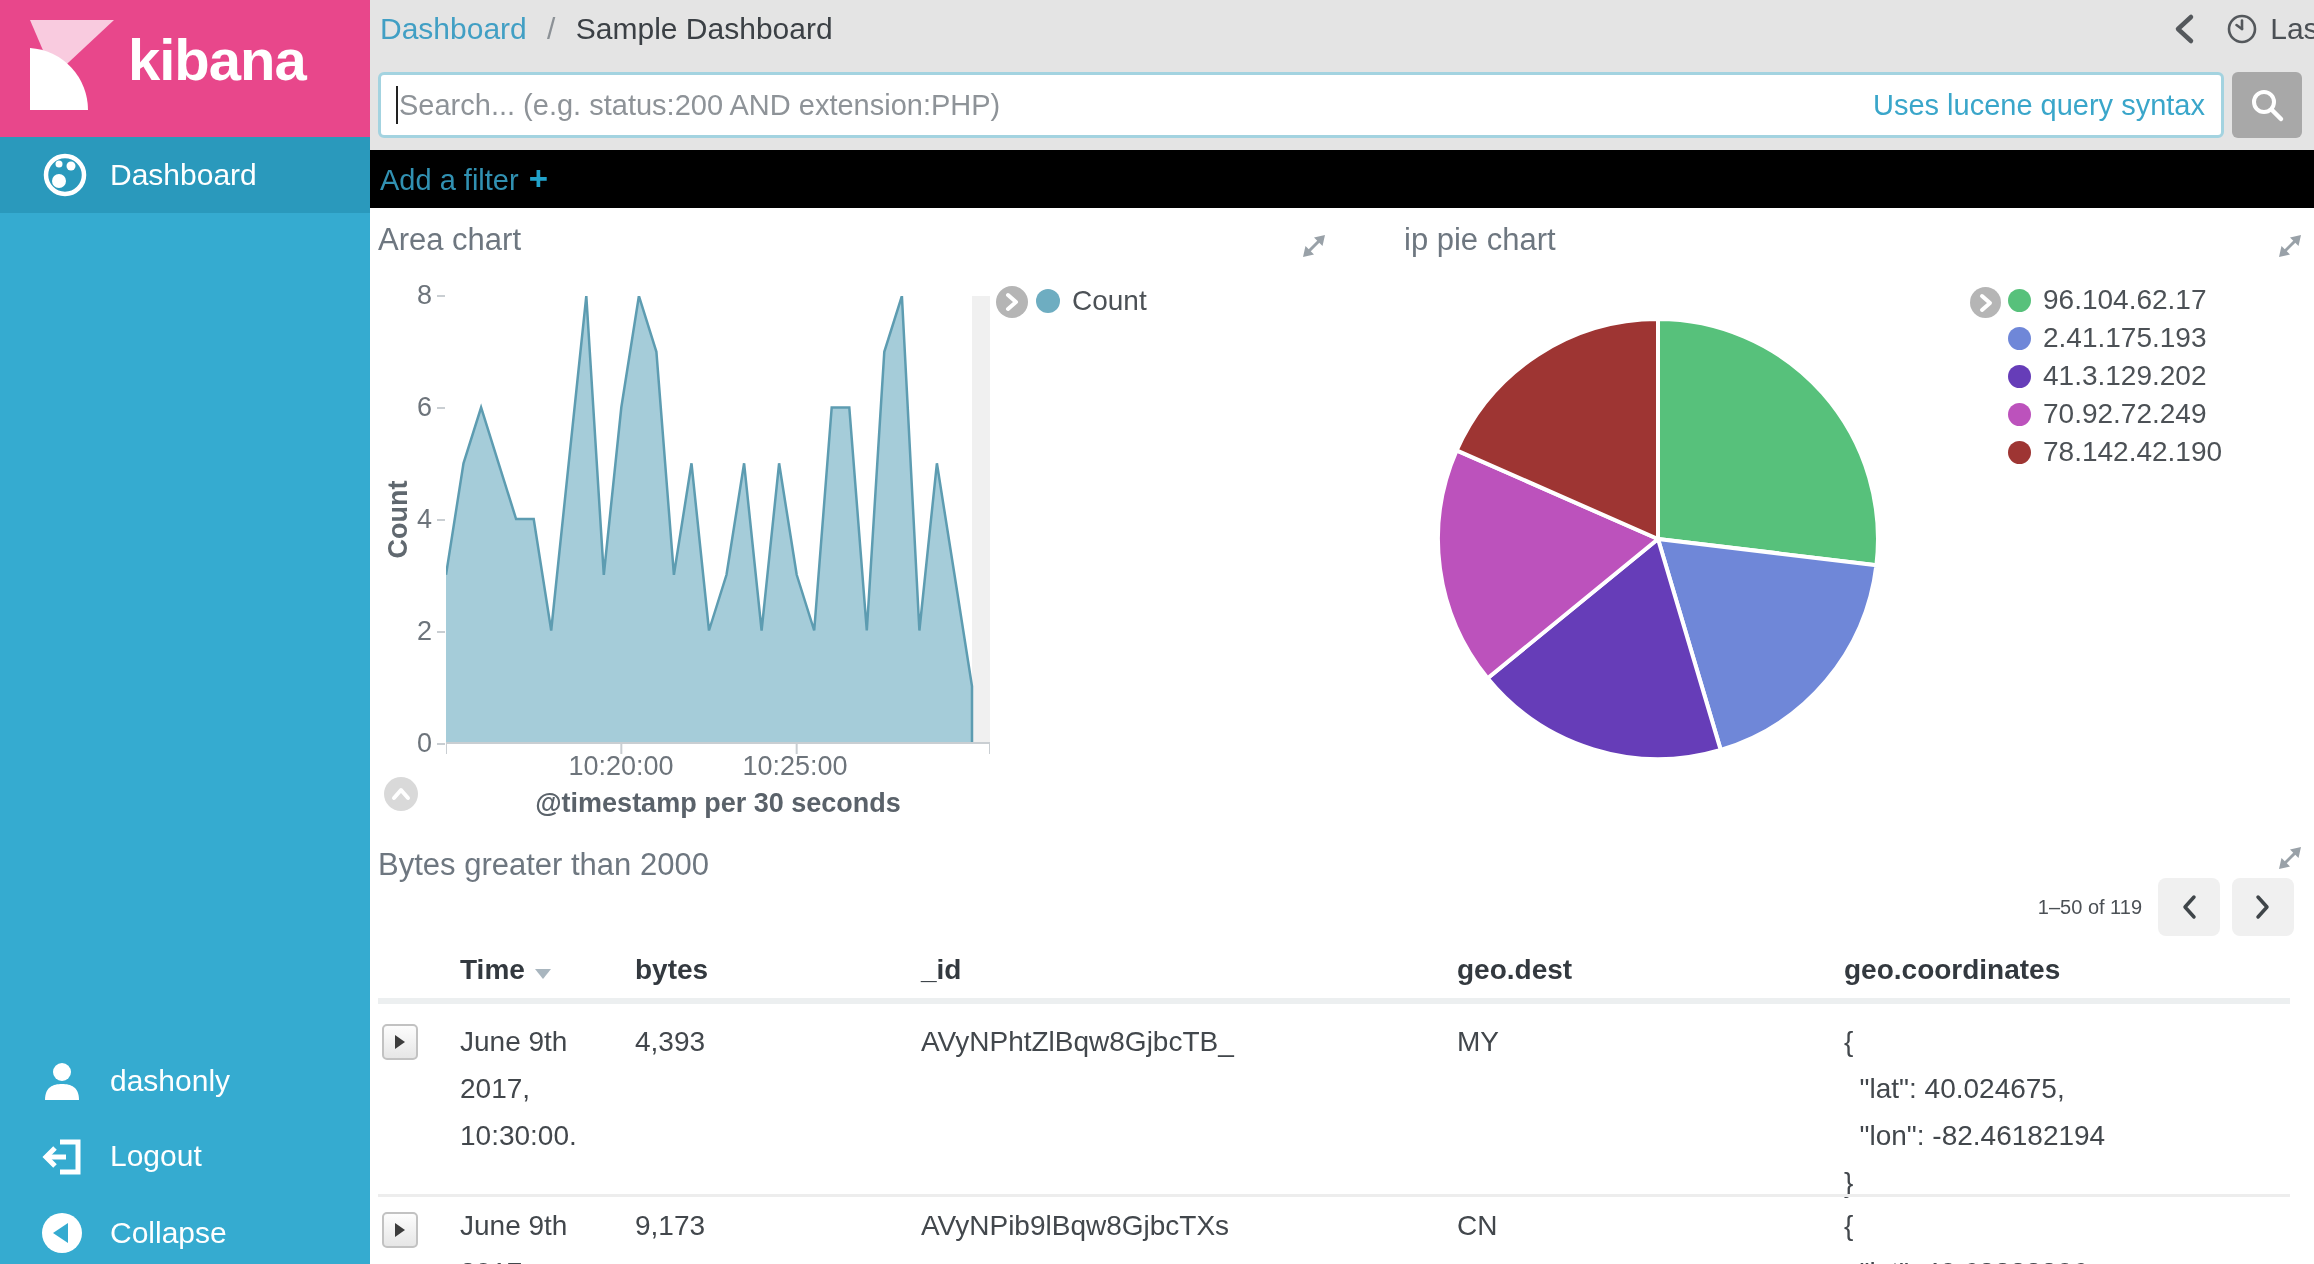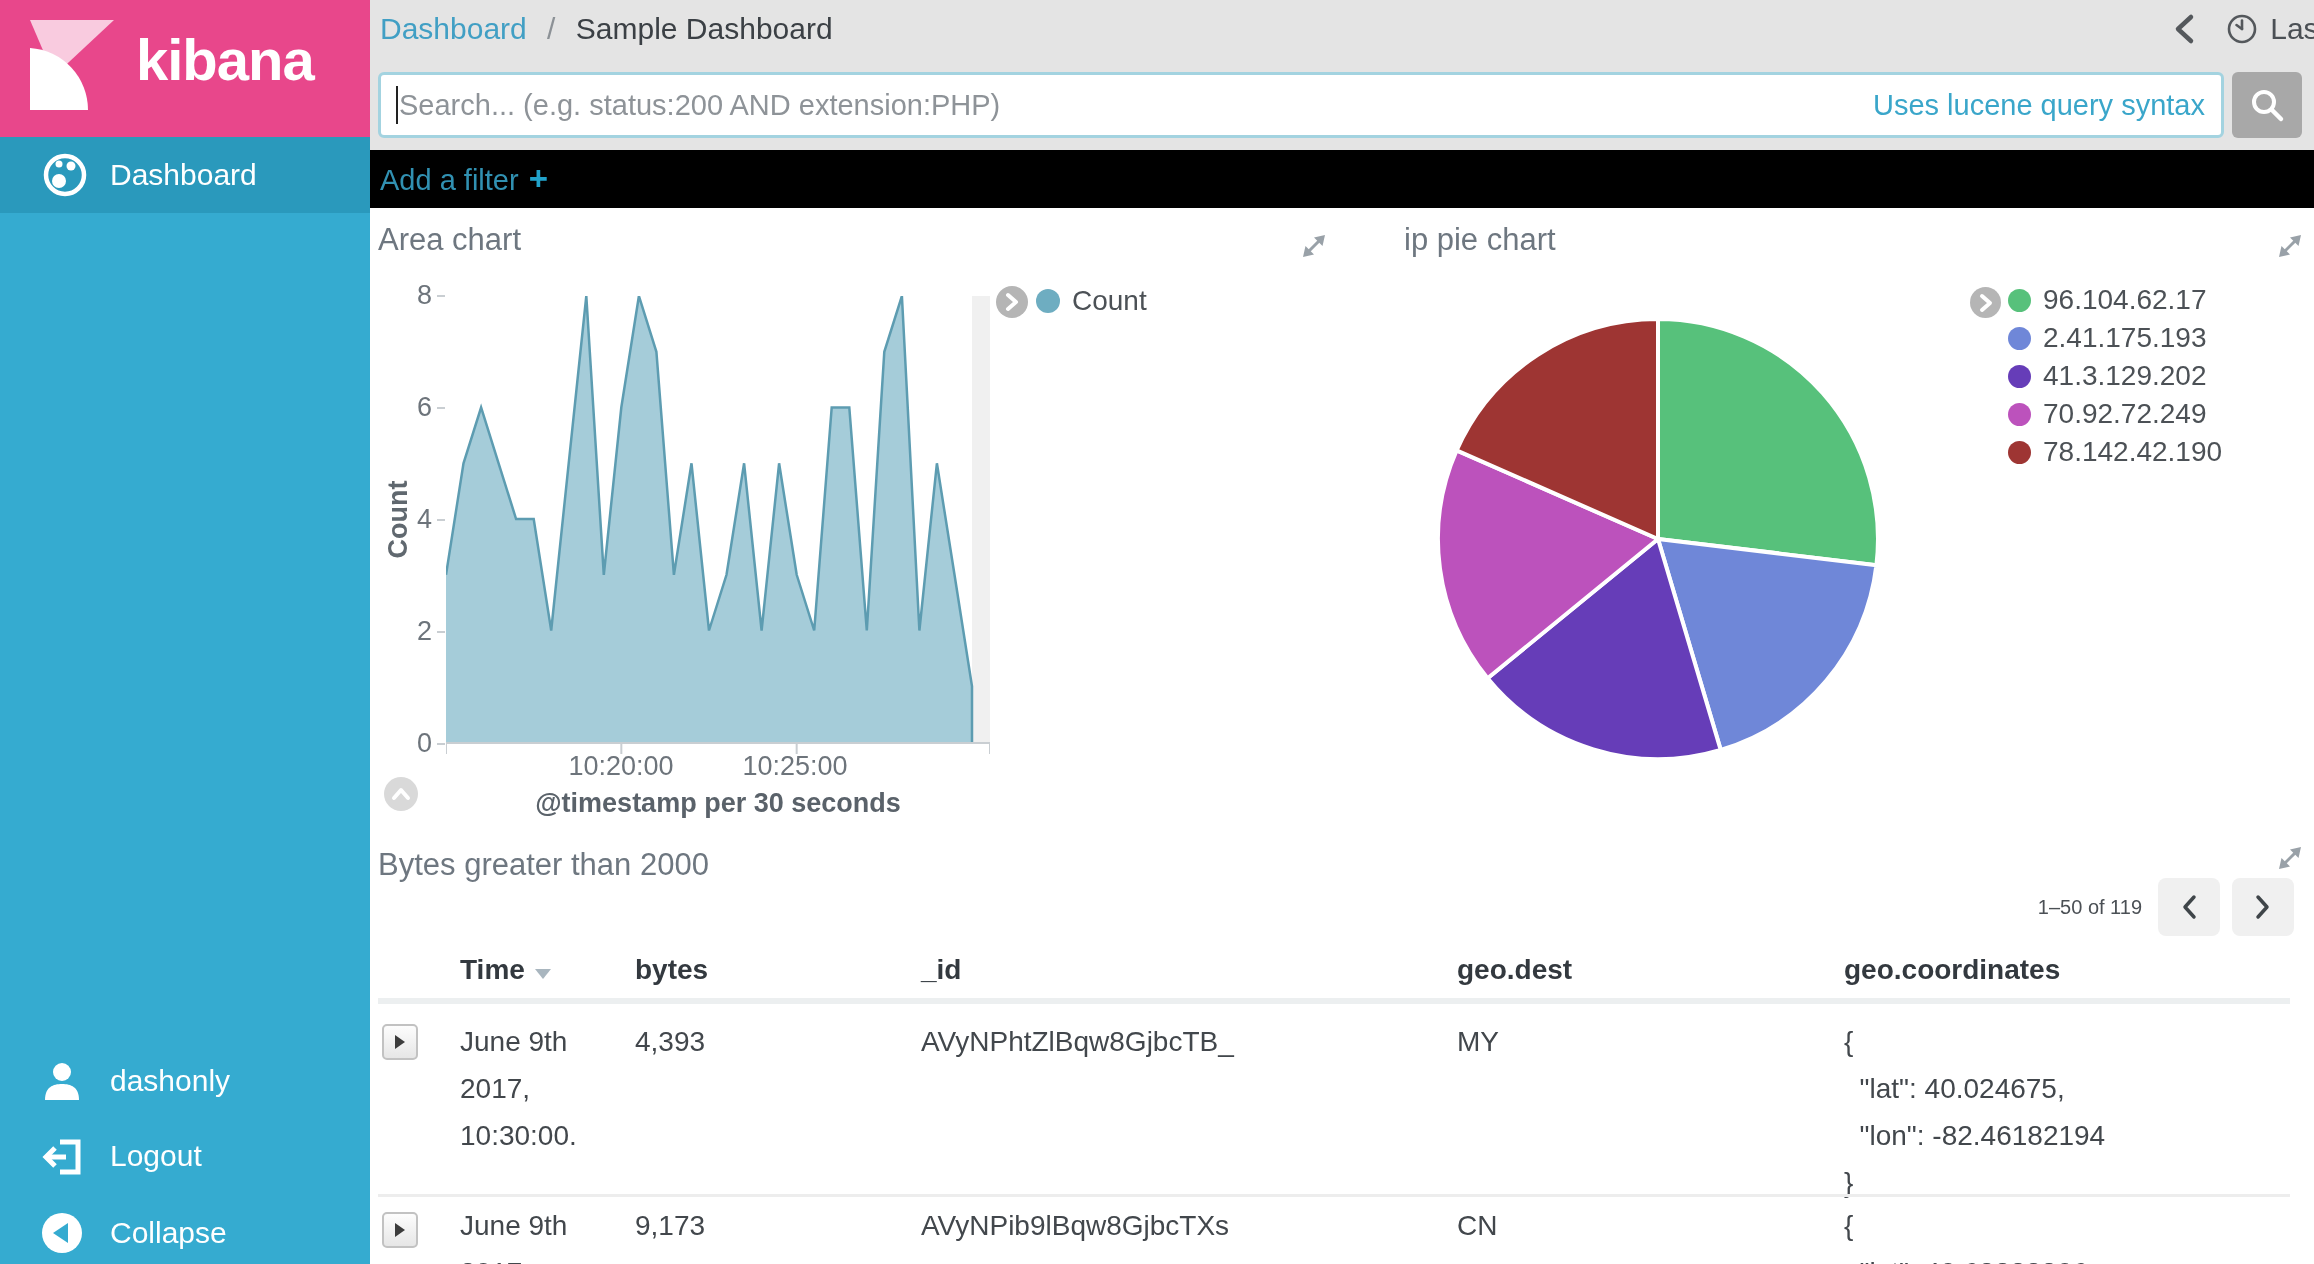--- a/index.html
+++ b/index.html
@@ -6,21 +6,21 @@
   html,body { background:#888; }
   #app {
     position:relative; width:2314px; height:1264px; overflow:hidden;
     background:#fff; font-family:"Liberation Sans", sans-serif;
   }
 
   
   #sidebar { position:absolute; left:0; top:0; width:370px; height:1264px; background:#35abd0; }
   #logo { position:absolute; left:0; top:0; width:370px; height:137px; background:#e8478b; cursor:pointer; }
   #logo-mark { position:absolute; left:16px; top:12px; }
-  #logo-text { position:absolute; left:136px; top:26px; color:#fff; font-size:58px; font-weight:bold; letter-spacing:-1px; }
+  #logo-text { position:absolute; left:128px; top:26px; color:#fff; font-size:58px; font-weight:bold; letter-spacing:-1px; }
   #nav-dashboard { position:absolute; left:0; top:137px; width:370px; height:76px; background:#2a99bc; color:#fff; cursor:pointer; }
   #nav-dashboard .nav-label { position:absolute; left:110px; top:0; line-height:76px; font-size:30px; }
   #nav-dashboard svg { position:absolute; left:42px; top:15px; }
   .side-foot { position:absolute; left:0; width:370px; height:56px; color:#fff; cursor:pointer; }
   .side-foot .foot-label { position:absolute; left:110px; top:0; line-height:56px; font-size:30px; }
   .side-foot svg { position:absolute; left:40px; top:6px; }
   #foot-user { top:1053px; }
   #foot-logout { top:1128px; }
   #foot-collapse { top:1205px; }
 

